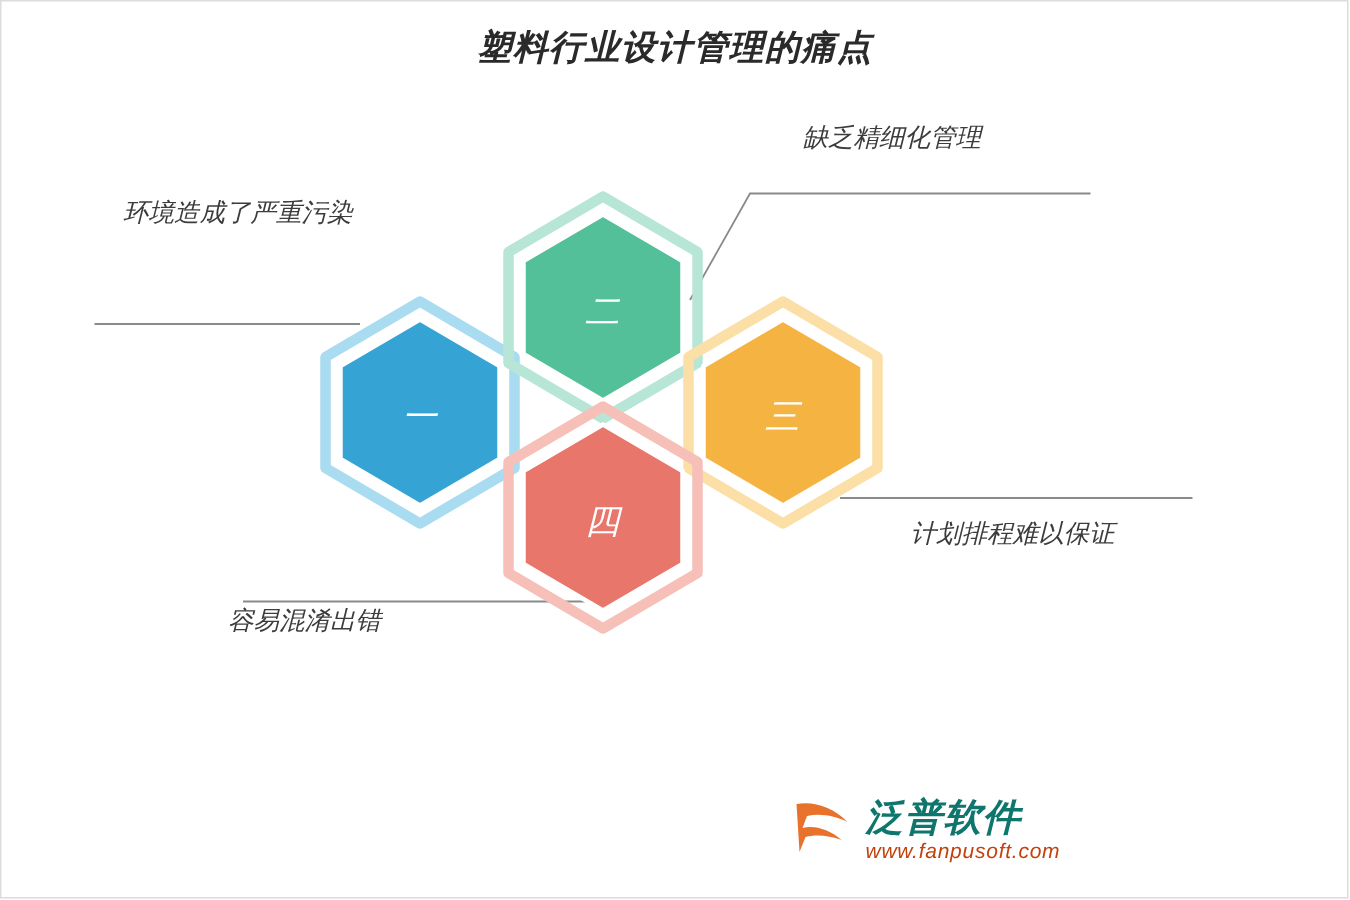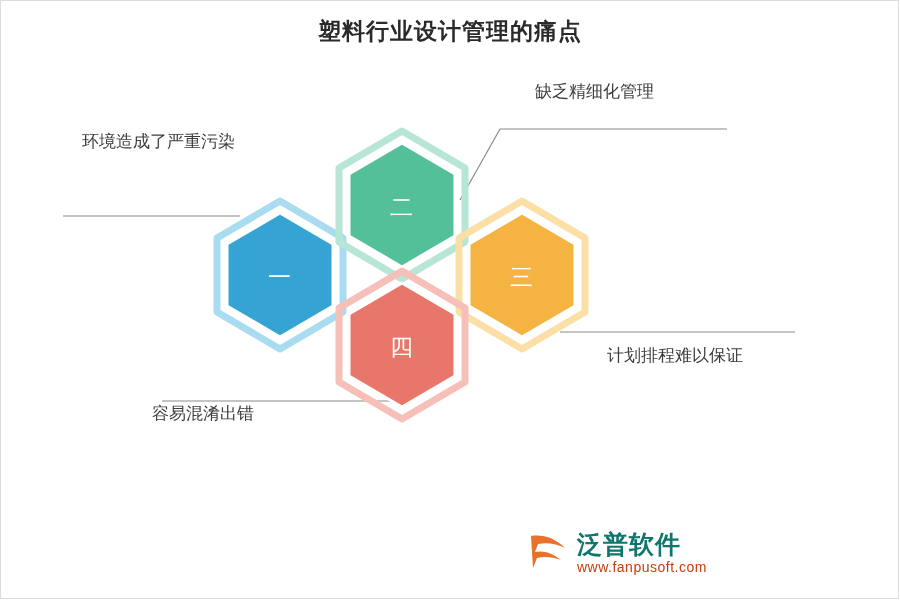--- a/index.html
+++ b/index.html
@@ -11,20 +11,21 @@
     height: 600px;
     background: #ffffff;
     font-family: "Liberation Sans", "DejaVu Sans", sans-serif;
     overflow: hidden;
   }
   .page {
     position: relative;
     width: 733px;
     height: 600px;
     background: #ffffff;
+    font-style: italic;
   }
   .border-frame {
     position: absolute;
     left: 0; top: 0;
     width: 899px;
     height: 599px;
     border: 1px solid #dcdcdc;
     box-sizing: border-box;
     pointer-events: none;
   }

